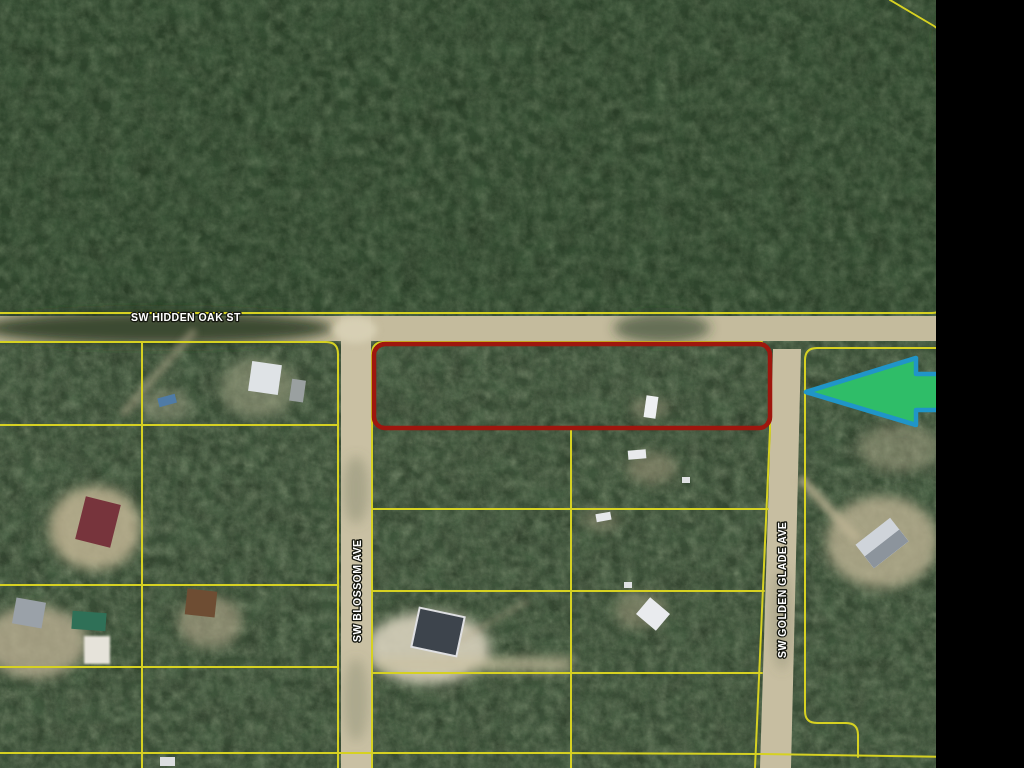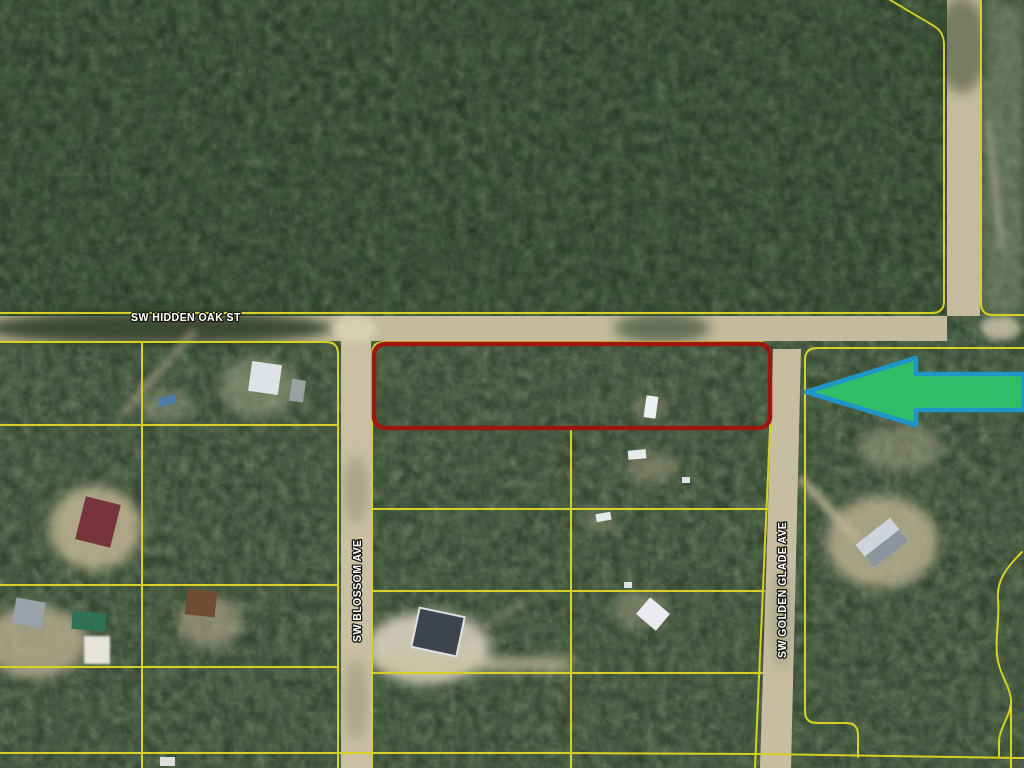--- a/index.html
+++ b/index.html
@@ -1,16 +1,16 @@
 <!DOCTYPE html>
 <html><head>
 <meta charset="utf-8">
 <style>
   html,body{margin:0;padding:0;background:#000;}
-  #stage{width:1024px;height:768px;position:relative;overflow:hidden;
+  #stage{width:936px;height:768px;position:relative;overflow:hidden;
          font-family:"Liberation Sans",sans-serif;}
   svg{display:block;}
   .street-label{font-family:"Liberation Sans",sans-serif;font-size:10.5px;font-weight:bold;
                 letter-spacing:.45px;paint-order:stroke;stroke:#15170f;stroke-width:2.6px;
                 stroke-linejoin:round;}
 </style>
 </head>
 <body>
 
 <div id="stage">

